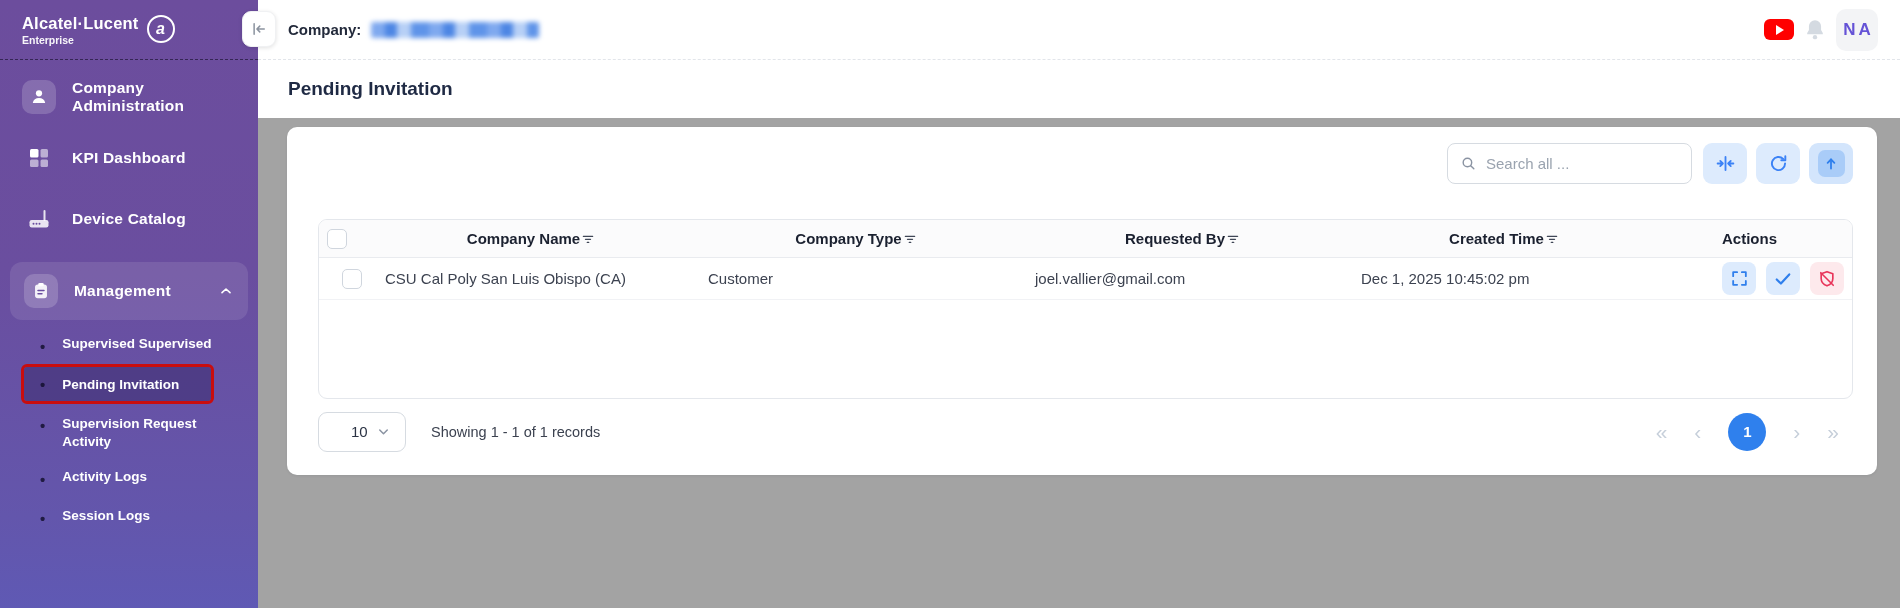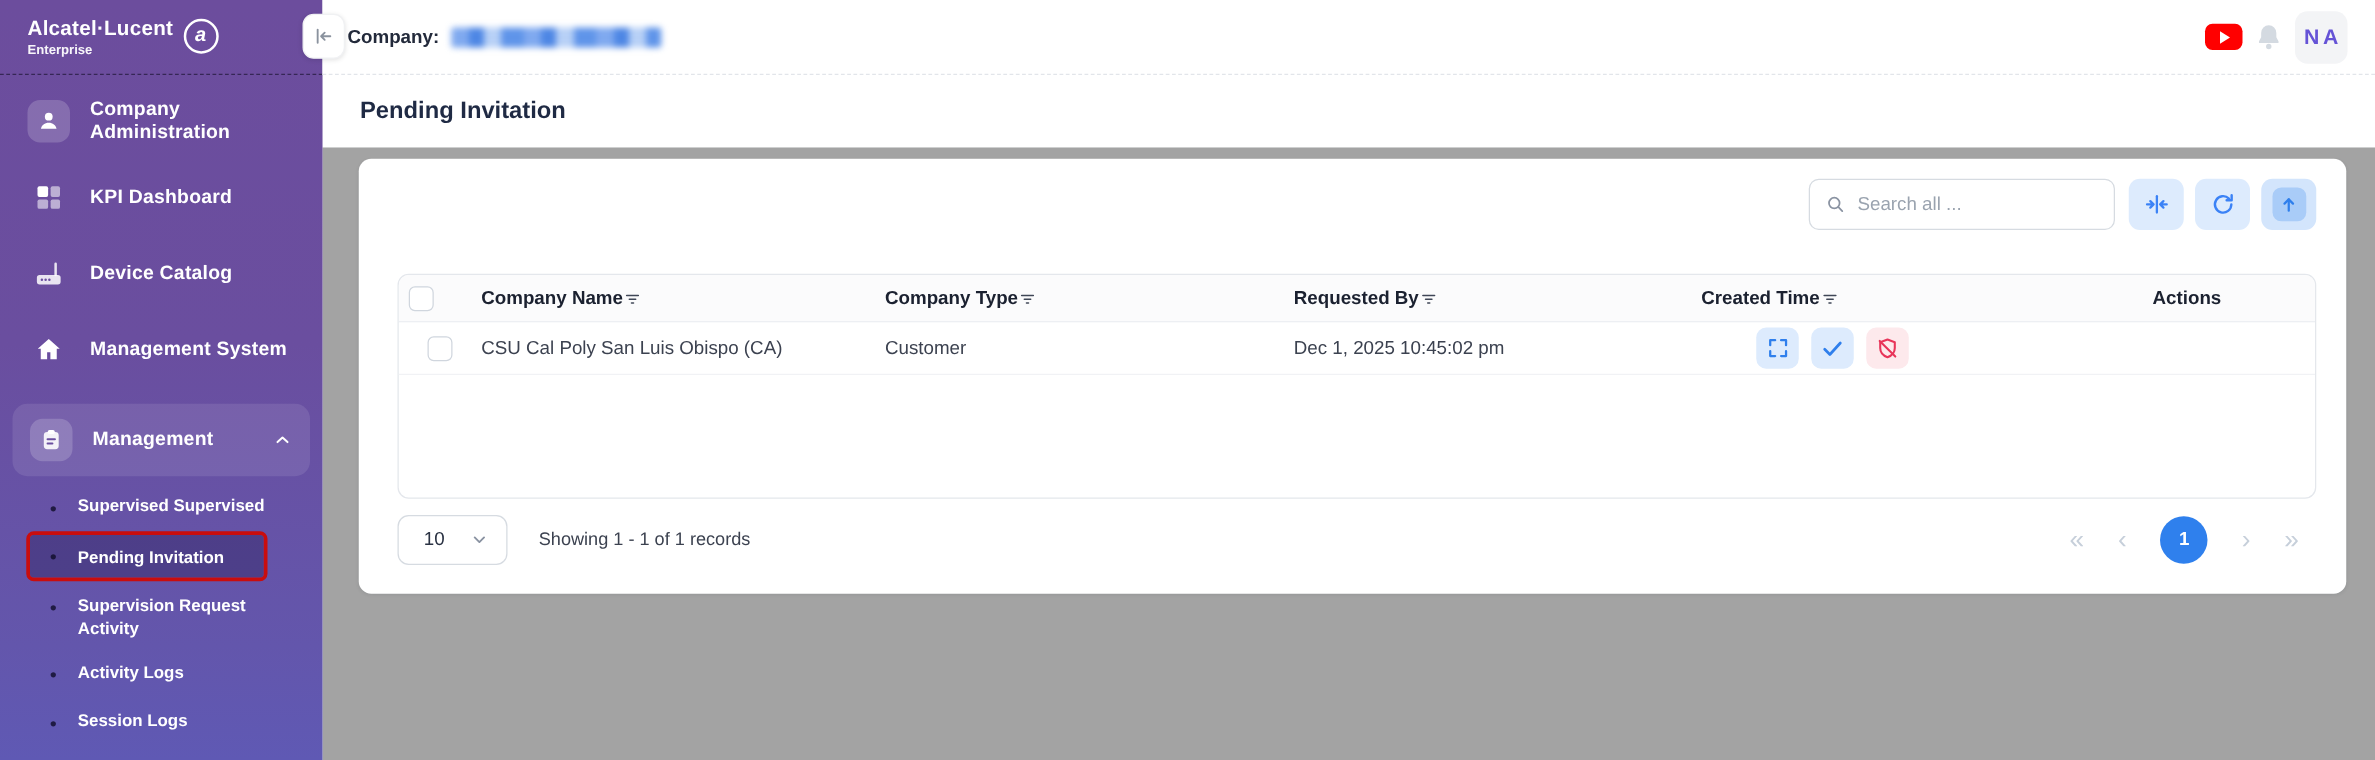--- a/index.html
+++ b/index.html
@@ -41,21 +41,21 @@
   .sub-request .lbl { width:150px; line-height:1.35; }
   .sub-activity { margin-top:18px; }
   .sub-session { margin-top:18px; }
 
   
   .topbar { position:absolute; left:258px; top:0; width:1642px; height:60px; background:#fff;
     border-bottom:1.5px dashed #e2e5ea; display:flex; align-items:center; z-index:3; }
   .collapse-btn { position:absolute; left:-16px; top:11px; width:34px; height:36px; background:#fff;
     border:1px solid #f0f1f3; border-radius:9px; box-shadow:0 1px 4px rgba(0,0,0,.12);
     display:flex; align-items:center; justify-content:center; cursor:pointer; }
-  .company-wrap { display:flex; align-items:center; gap:10px; margin-left:20px; }
+  .company-wrap { display:flex; align-items:center; gap:10px; margin-left:30px; }
   .company-label { font-size:15px; font-weight:700; color:#232a3b; }
   .company-redacted { width:168px; height:16px; border-radius:2px; filter:blur(2.5px);
     background:repeating-linear-gradient(90deg,#7fa9ef 0 14px,#4d86e4 14px 26px,#b7d0f6 26px 40px,#5f94e9 40px 58px); }
   .topbar-right { margin-left:auto; display:flex; align-items:center; gap:8px; padding-right:22px; }
   .yt-icon { width:30px; height:21px; background:#ff0000; border-radius:6px; display:flex;
     align-items:center; justify-content:center; cursor:pointer; }
   .yt-icon .tri { width:0; height:0; border-left:8px solid #fff; border-top:5px solid transparent;
     border-bottom:5px solid transparent; margin-left:2px; }
   .bell { cursor:pointer; display:flex; }
   .avatar { width:42px; height:42px; border-radius:10px; background:#f3f4f6; display:flex;
@@ -80,37 +80,37 @@
   .search-box input::placeholder { color:#9aa3af; }
   .tool-btn { width:44px; height:41px; border:none; border-radius:9px; background:#ddebfd;
     display:flex; align-items:center; justify-content:center; cursor:pointer; }
   .tool-btn.export { background:#d3e5fc; }
   .export-chip { width:27px; height:27px; background:#a9ccf8; border-radius:7px; display:flex;
     align-items:center; justify-content:center; }
 
   .table { margin-top:35px; border:1px solid #e4e7ec; border-radius:9px; height:180px; overflow:hidden; }
   .tgrid { display:grid; grid-template-columns:66px 323px 327px 326px 317px 1fr; align-items:center; }
   .thead { height:38px; background:#fbfbfc; border-bottom:1px solid #e9ebef; }
-  .th { display:flex; align-items:center; justify-content:flex-start; padding-right:30px;
+  .th { display:flex; align-items:center; justify-content:center; padding-right:30px;
     font-size:15px; font-weight:700; color:#1b2130; }
   .th.actions { padding-left:44px; justify-content:flex-start; }
   .trow { height:42px; border-bottom:1px solid #f1f2f5; background:#fff; }
   .td { font-size:15px; color:#3c4250; }
   .cb-cell { display:flex; justify-content:center; }
   .checkbox { width:20px; height:20px; border:1.5px solid #d0d6de; border-radius:5px; background:#fff; cursor:pointer; }
   .filter-btn { display:flex; cursor:pointer; }
   .actions-cell { display:flex; gap:10px; padding-left:44px; }
   .row-btn { width:34px; height:33px; border:none; border-radius:8px; display:flex; align-items:center;
     justify-content:center; cursor:pointer; }
   .row-btn.blue { background:#ddebfd; }
   .row-btn.red { background:#fde9ec; }
 
   .card-footer { display:flex; align-items:center; margin-top:11px; height:43px; }
   .page-size { width:88px; height:40px; border:1px solid #d6dbe1; border-radius:9px; display:flex;
-    align-items:center; justify-content:space-between; padding:0 14px 0 20px; font-size:15px;
+    align-items:center; justify-content:space-between; padding:0 14px 0 32px; font-size:15px;
     color:#2b3344; cursor:pointer; background:#fff; }
   .records-summary { font-size:14.5px; color:#3c4250; margin-left:25px; }
   .pager { margin-left:auto; display:flex; align-items:center; gap:27px; padding-right:14px; }
   .pg-nav { font-size:21px; color:#c6cfda; cursor:pointer; line-height:1; user-select:none; }
   .pg-current { width:38px; height:38px; border-radius:50%; background:#2f80ed; color:#fff;
     display:flex; align-items:center; justify-content:center; font-size:15px; font-weight:700; cursor:pointer; }
 </style>
 </head>
 <body>
 
@@ -155,28 +155,20 @@
               <rect x="2.5" y="13" width="19" height="7.5" rx="2.2" fill="#fff" opacity=".85"></rect>
               <path d="M17.5 4v9" stroke="#fff" stroke-width="2" stroke-linecap="round" opacity=".85"></path>
               <circle cx="6.5" cy="16.8" r="1" fill="#6a4e9f"></circle>
               <circle cx="9.5" cy="16.8" r="1" fill="#6a4e9f"></circle>
               <circle cx="12.5" cy="16.8" r="1" fill="#6a4e9f"></circle>
             </svg>
         </span>
         <span class="nav-label">Device Catalog</span>
       </div>
 
-      <div class="nav-item">
-        <span class="nav-ico">
-          <svg width="24" height="24" viewBox="0 0 24 24">
-              <path d="M12 3.2 3.2 11h2.4v8.3h5.1v-5.6h2.6v5.6h5.1V11h2.4z" fill="#fff"></path>
-            </svg>
-        </span>
-        <span class="nav-label">Management System</span>
-      </div>
 
       <div class="supervision-block">
         <div class="supervision-head">
           <span class="nav-badge">
             <svg width="22" height="22" viewBox="0 0 24 24">
                 <rect x="5.5" y="5" width="13" height="15" rx="3" fill="#fff" opacity=".9"></rect>
                 <rect x="9" y="3.2" width="6" height="3.6" rx="1.4" fill="#fff"></rect>
                 <path d="M8.8 11.4h6.4M8.8 15h4.2" stroke="#6a4e9f" stroke-width="1.8" stroke-linecap="round"></path>
               </svg>
           </span>
@@ -326,20 +318,21 @@
             <span>Actions</span>
           </div>
         </div>
 
         <div class="tgrid trow">
           <div class="td cb-cell">
             <span class="checkbox"></span>
           </div>
           <div class="td">CSU Cal Poly San Luis Obispo (CA)</div>
           <div class="td">Customer</div>
+          <div class="td">joel.vallier@gmail.com</div>
           <div class="td">Dec 1, 2025 10:45:02 pm</div>
           <div class="td actions-cell">
             <button class="row-btn blue">
               <span style="display:flex">
                 <svg width="19" height="19" viewBox="0 0 24 24" fill="none" stroke="#2f7fec" stroke-width="2.3" stroke-linecap="round" stroke-linejoin="round">
                     <path d="M4 9V4h5M15 4h5v5M20 15v5h-5M9 20H4v-5"></path>
                   </svg>
               </span>
             </button>
             <button class="row-btn blue">

